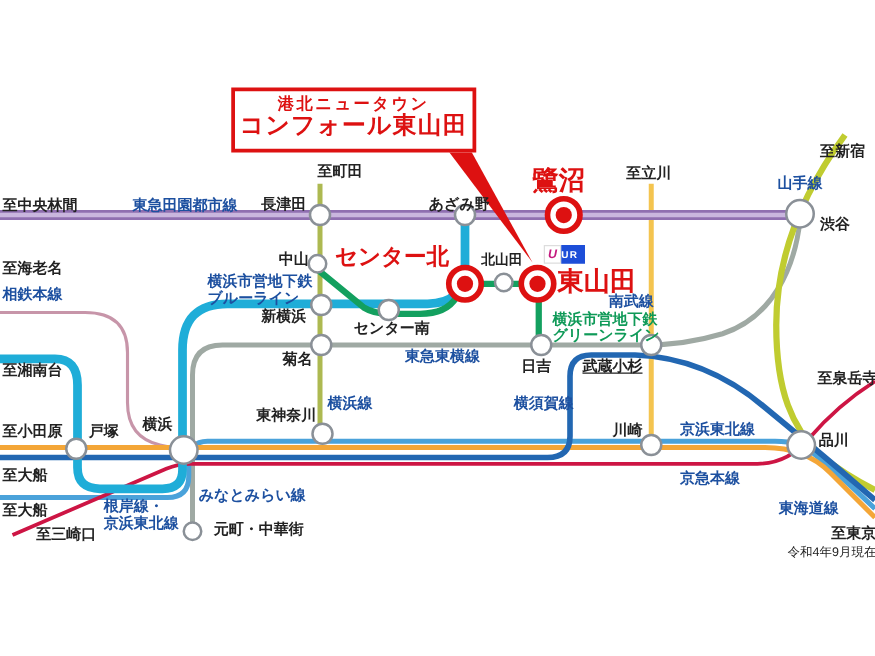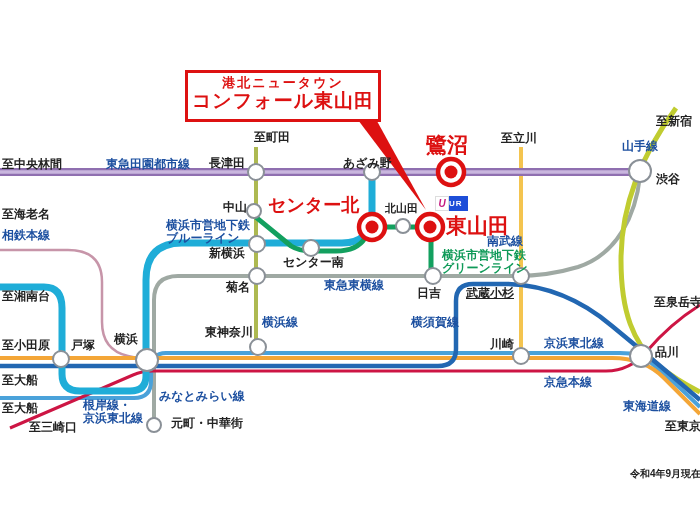--- a/index.html
+++ b/index.html
@@ -15,21 +15,21 @@
   .mid-red{font-size:18px;line-height:19px;color:#dd1111;}
   #callout{position:absolute;left:185px;top:70px;width:190px;height:44px;
            border:3px solid #dd1111;background:#fff;text-align:center;padding-top:2px;box-sizing:content-box;}
   #callout .c1{font-size:13px;font-weight:bold;color:#dd1111;letter-spacing:2px;line-height:15px;}
   #callout .c2{font-size:19px;font-weight:bold;color:#dd1111;line-height:22px;letter-spacing:1px;}
   #urbadge{position:absolute;left:435px;top:196px;width:33px;height:15px;display:flex;}
   #urbadge .u-mark{width:14px;height:15px;background:#fff;border:1px solid #ddd;box-sizing:border-box;
                    color:#c4187e;font-weight:bold;font-size:10px;line-height:13px;text-align:center;font-style:italic;}
   #urbadge .u-txt{flex:1;background:#1d4ed8;color:#fff;font-size:8px;font-weight:bold;
                   line-height:15px;text-align:left;letter-spacing:1px;}
-  .note{font-size:10px;font-weight:bold;color:#222;margin-top:31px;}
+  .note{font-size:10px;font-weight:normal;color:#222;}
 </style>
 </head>
 <body>
 
 <div id="map">
 
   <svg id="rails" width="700" height="525" viewBox="0 0 700 525">
 
     <path d="M 0,250 H 68 Q 102,250 102,282 V 322 Q 102,350 128,356 L 142,359" fill="none" stroke-width="2.5" stroke="#c795a9"></path>
 

